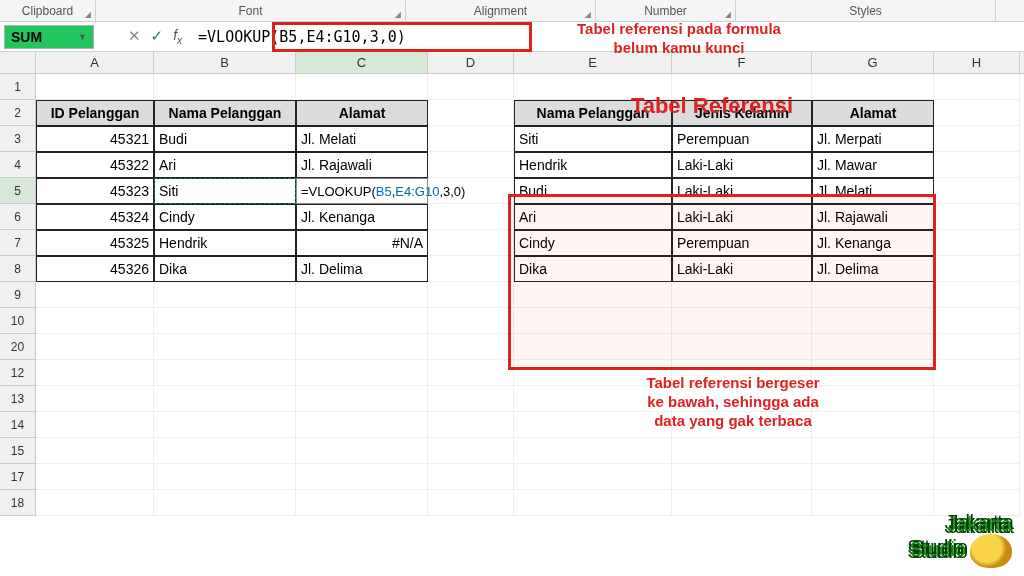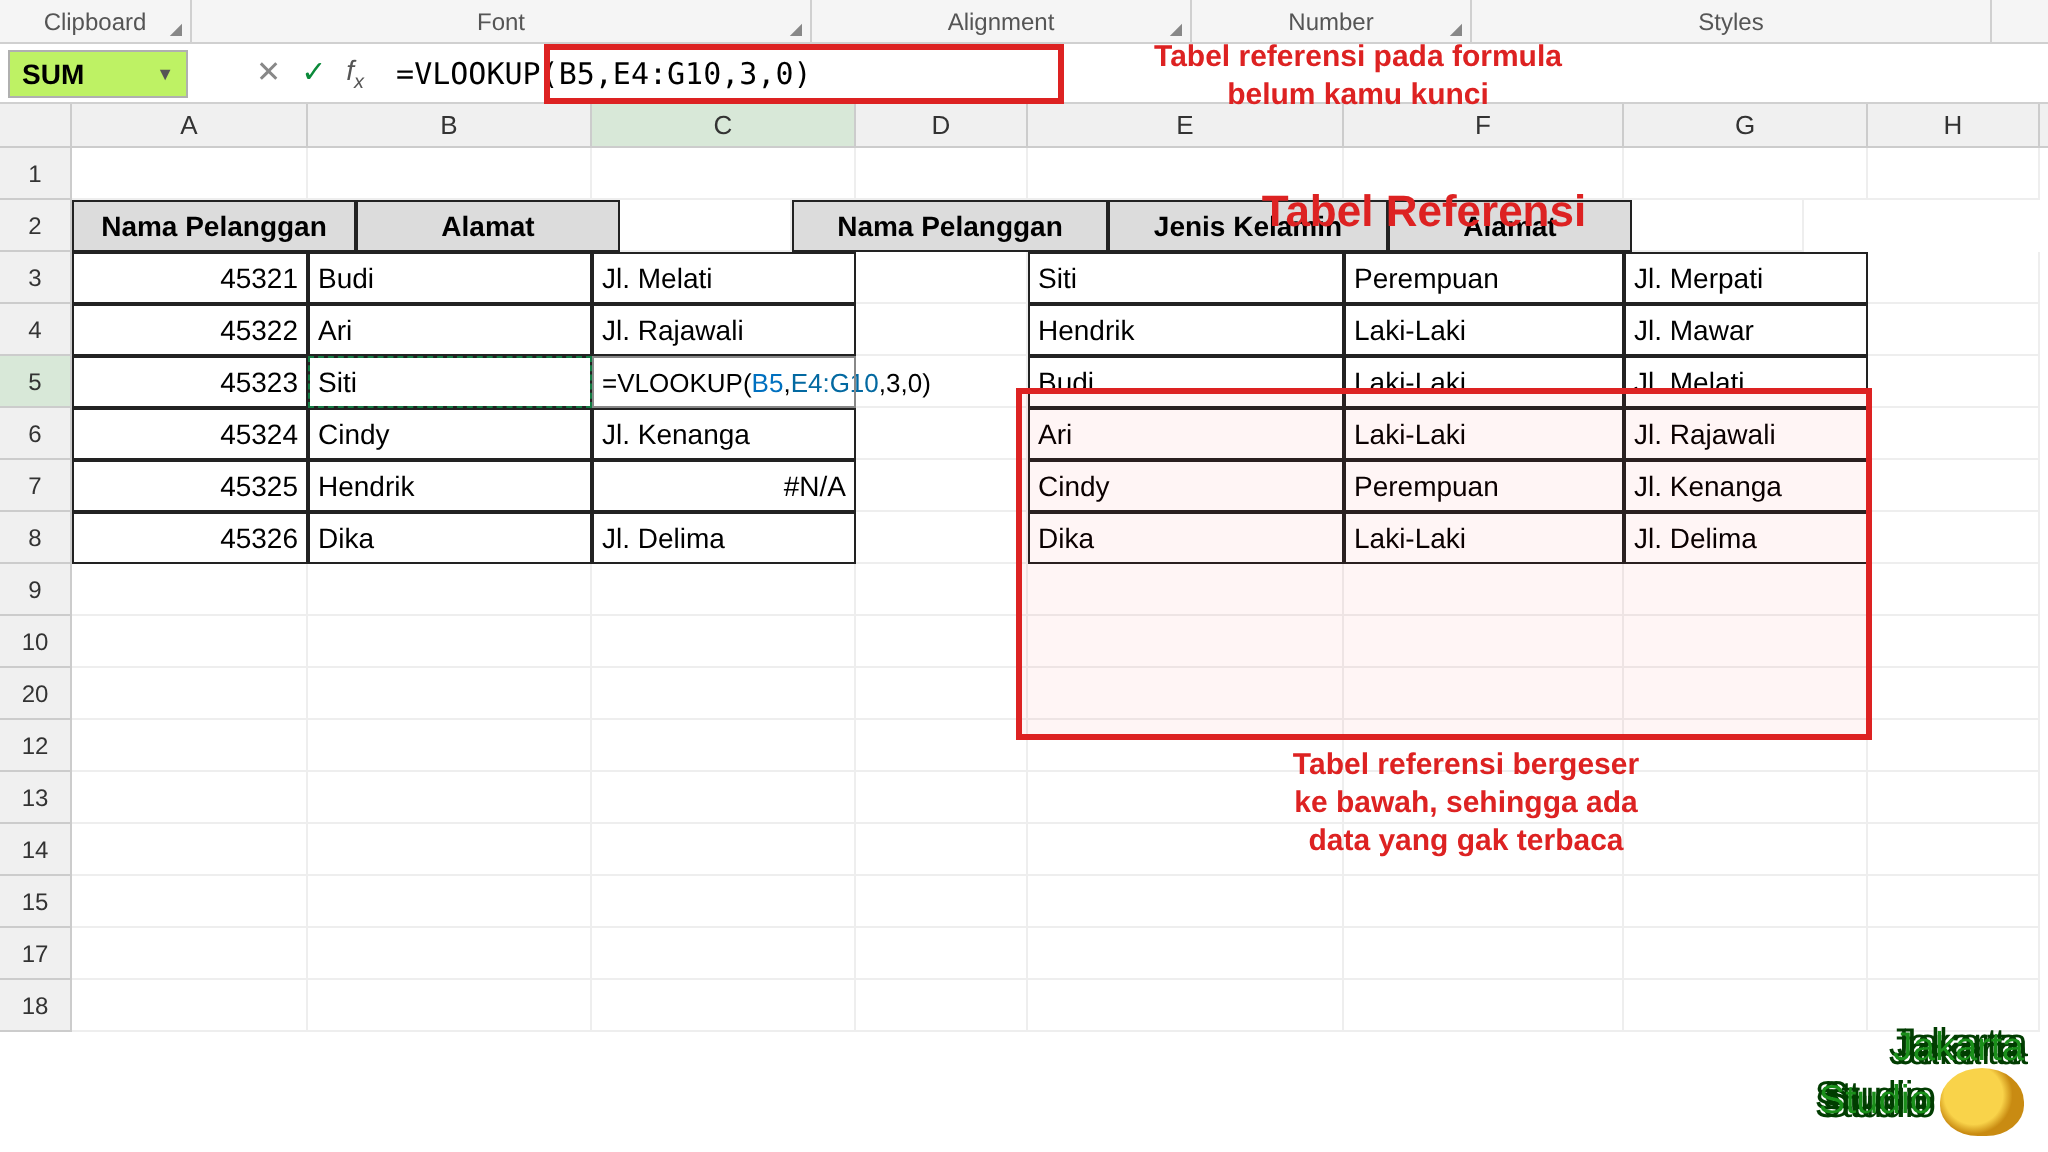--- a/index.html
+++ b/index.html
@@ -10,21 +10,21 @@
   .rg { display: flex; align-items: center; justify-content: center; height: 100%; border-right: 1px solid #d0d0d0; color: #555; font-size: 12px; position: relative; }
   .rg .dl { position: absolute; right: 4px; bottom: 2px; font-size: 8px; color: #888; }
   .rg-clipboard { width: 96px; }
   .rg-font { width: 310px; }
   .rg-align { width: 190px; }
   .rg-number { width: 140px; }
   .rg-styles { width: 260px; }
 
   
   .fbar { height: 30px; display: flex; align-items: center; border-bottom: 1px solid #d0d0d0; }
-  .name-box { width: 90px; height: 24px; border: 1px solid #b0b0b0; margin: 0 4px; display: flex; align-items: center; justify-content: space-between; padding: 0 6px; background: #bef264; font-weight: bold; text-align: right; }
+  .name-box { width: 90px; height: 24px; border: 1px solid #b0b0b0; margin: 0 4px; display: flex; align-items: center; justify-content: space-between; padding: 0 6px; background: #22c55e; font-weight: bold; text-align: right; }
   .name-box .dd { font-size: 9px; color: #555; }
   .fx-btns { display: flex; align-items: center; gap: 10px; padding: 0 10px 0 30px; color: #555; }
   .fx-btns span { cursor: pointer; }
   .fx-cancel { color: #888; font-size: 15px; }
   .fx-confirm { color: #0b8a3a; font-size: 15px; }
   .fx-label { font-style: italic; }
   .formula-text { padding: 0 6px; font-family: Consolas, monospace; font-size: 15px; }
 
   
   .col-headers { height: 22px; display: flex; background: #f0f0f0; border-bottom: 1px solid #ccc; }
@@ -139,20 +139,21 @@
       <div class="cell cB"></div>
       <div class="cell cC"></div>
       <div class="cell cD"></div>
       <div class="cell cE"></div>
       <div class="cell cF"></div>
       <div class="cell cG"></div>
       <div class="cell cH"></div>
     </div>
     <div class="row">
       <div class="row-h">2</div>
+      <div class="cell cA bd hd">ID Pelanggan</div>
       <div class="cell cB bd hd">Nama Pelanggan</div>
       <div class="cell cC bd hd">Alamat</div>
       <div class="cell cD"></div>
       <div class="cell cE bd hd">Nama Pelanggan</div>
       <div class="cell cF bd hd">Jenis Kelamin</div>
       <div class="cell cG bd hd">Alamat</div>
       <div class="cell cH"></div>
     </div>
     <div class="row">
       <div class="row-h">3</div>

